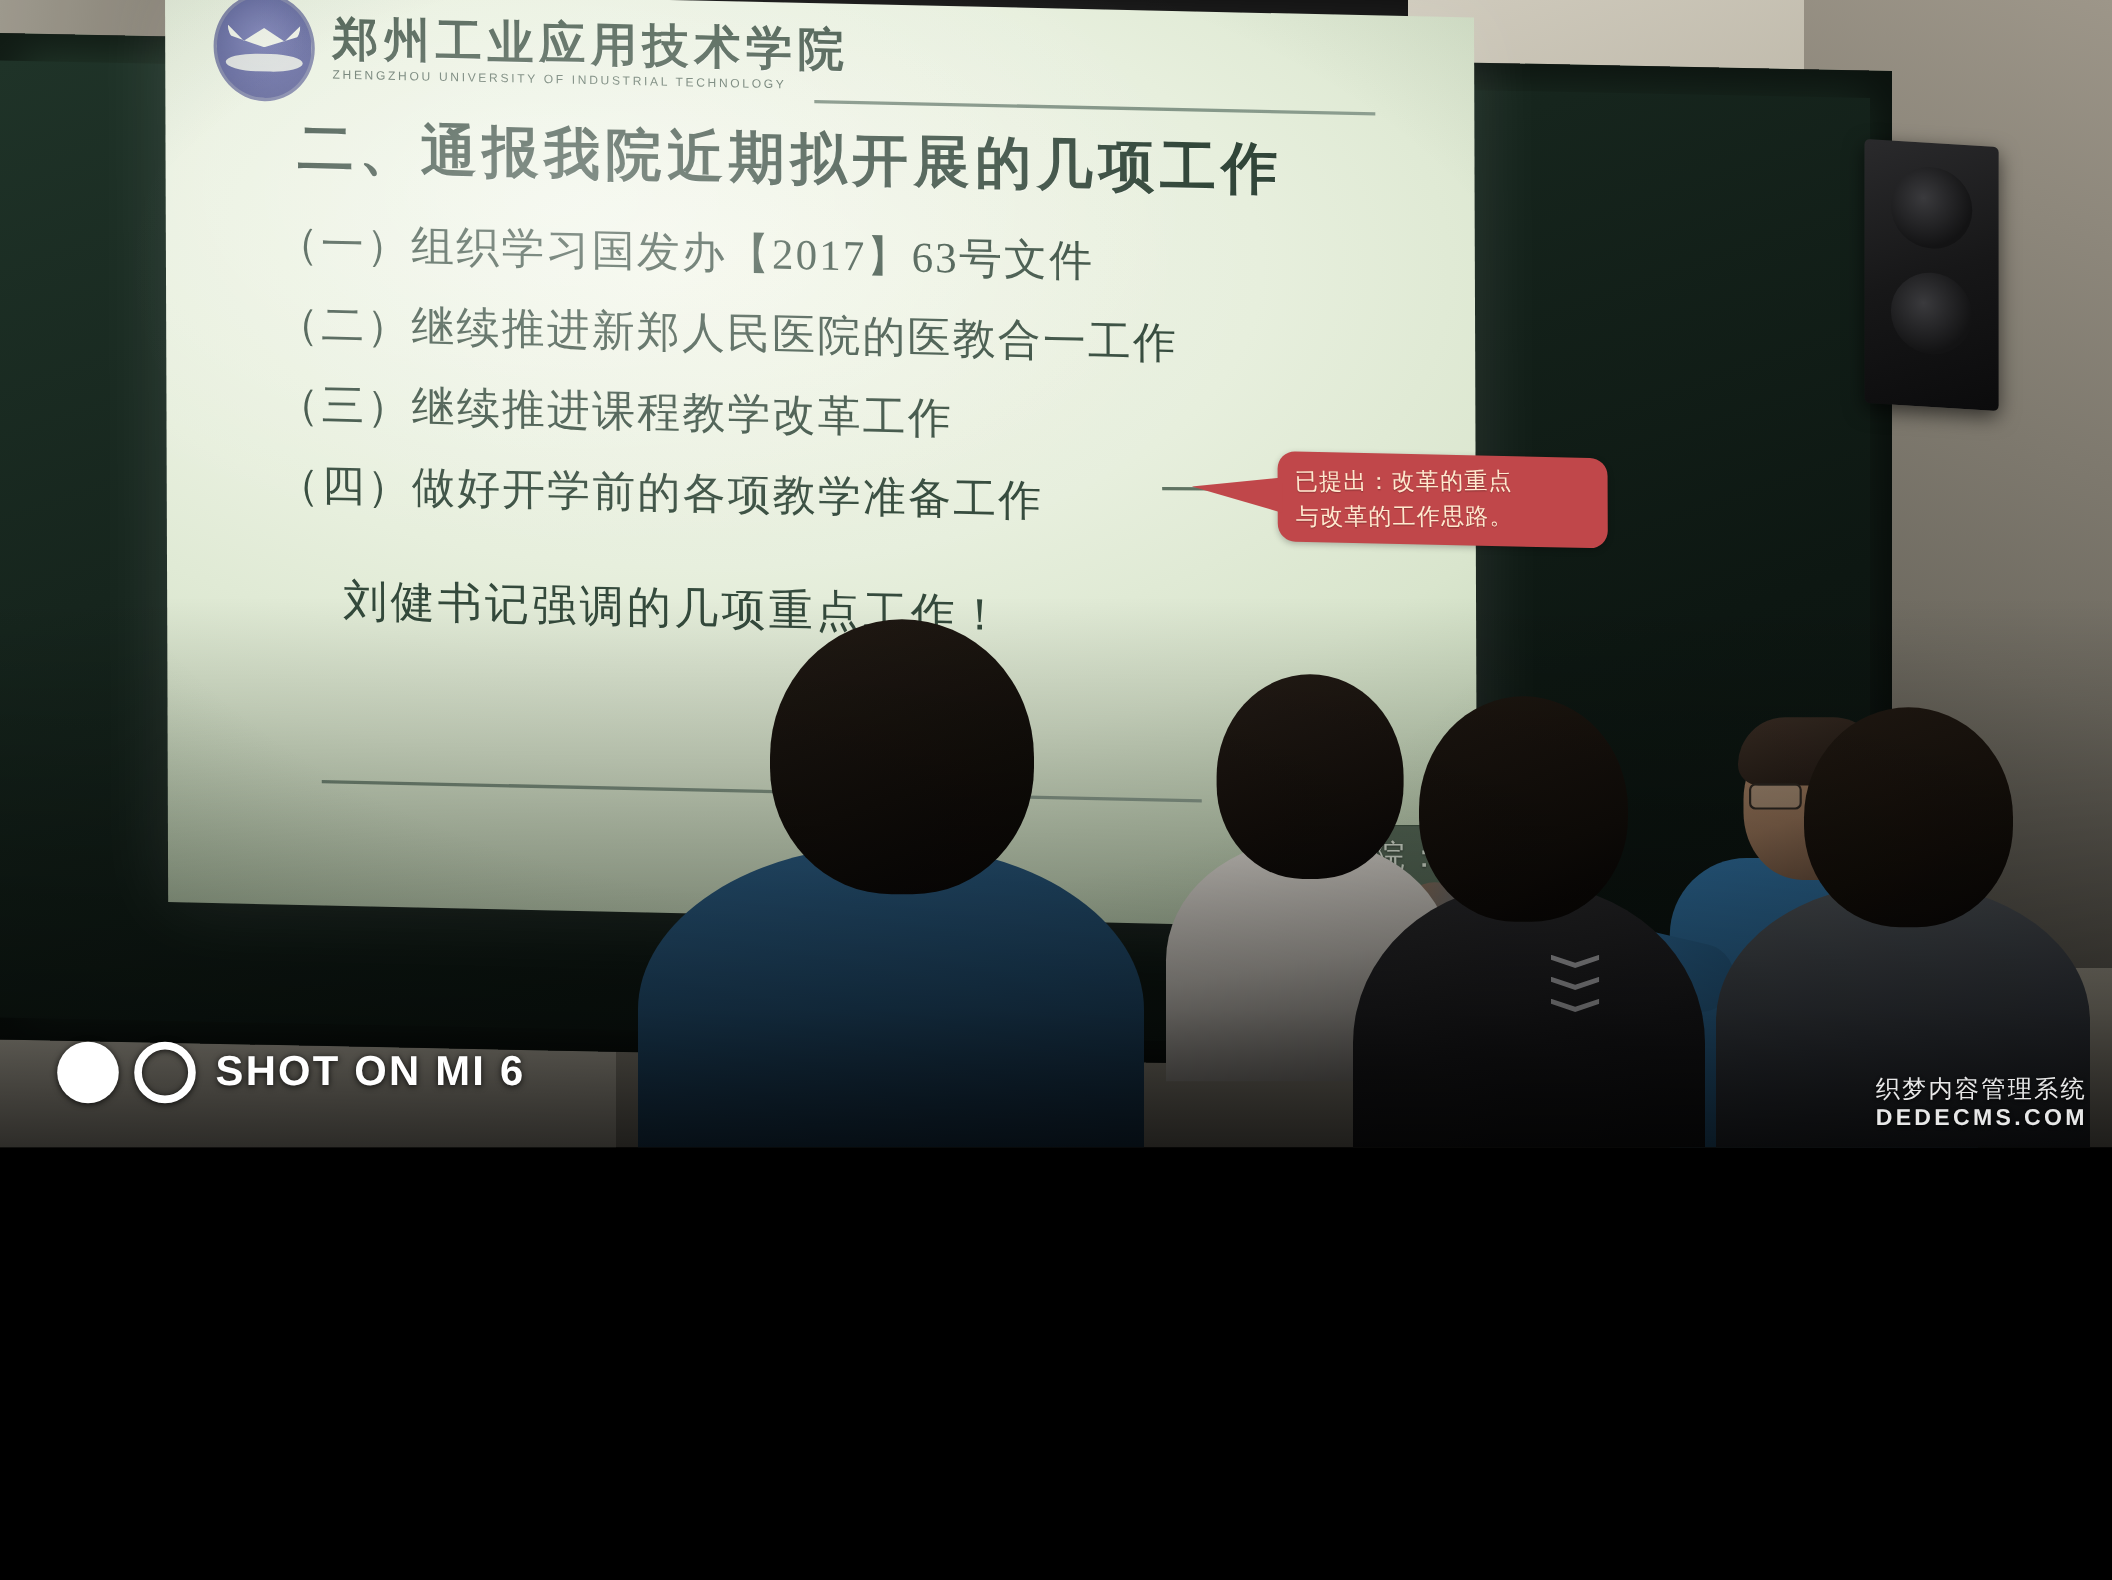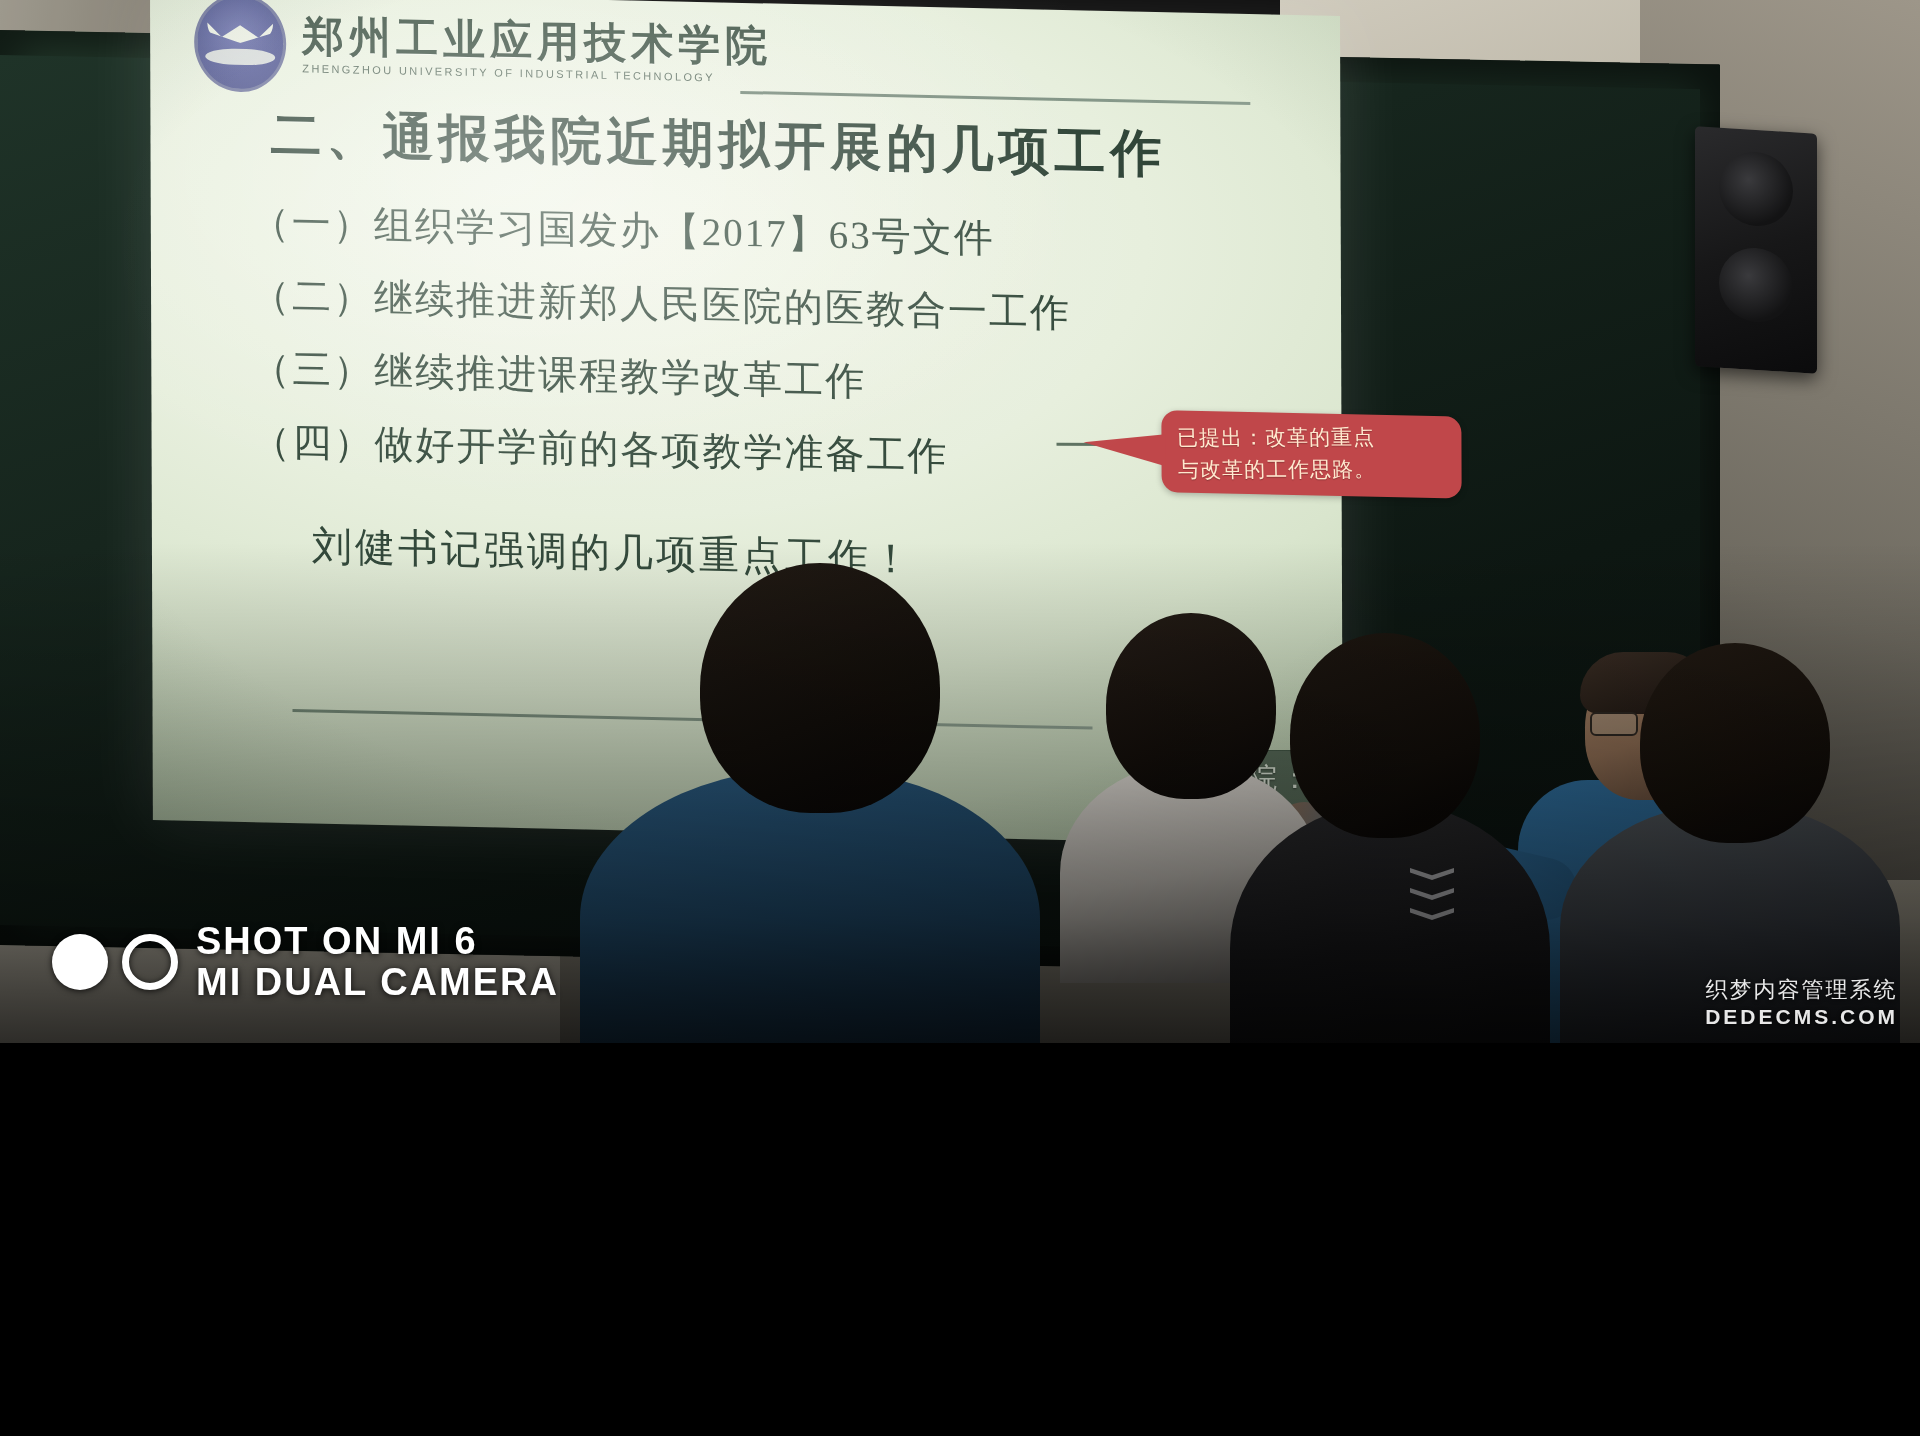--- a/index.html
+++ b/index.html
@@ -329,21 +329,21 @@
     filter:drop-shadow(0 1px 3px rgba(0,0,0,.8));
   }
   .wm-dots{display:flex;align-items:center;gap:14px;}
   .wm-dot-full{width:56px;height:56px;border-radius:50%;background:#fff;}
   .wm-dot-ring{width:56px;height:56px;border-radius:50%;border:7px solid #fff;box-sizing:border-box;}
   .wm-lines{color:#fff;line-height:1.08;}
   .wm-l1{font-size:38px;letter-spacing:2px;font-weight:600;}
   .wm-l2{font-size:38px;letter-spacing:2px;font-weight:600;}
 
   .wm-dede{
-    position:absolute;right:22px;bottom:14px;text-align:center;color:#fff;opacity:.9;
+    position:absolute;right:22px;bottom:14px;text-align:left;color:#fff;opacity:.9;
     filter:drop-shadow(0 1px 2px rgba(0,0,0,.9));
   }
   .wm-dede-cn{font-size:22px;letter-spacing:2px;font-family:"Liberation Serif", serif;}
   .wm-dede-en{font-size:21px;letter-spacing:3px;font-weight:bold;}
 </style>
 </head>
 <body>
 
 <div class="photo">
 
@@ -450,21 +450,20 @@
 
   <div class="global-dark"></div>
 
   <div class="wm-shot">
     <div class="wm-dots">
       <div class="wm-dot-full"></div>
       <div class="wm-dot-ring"></div>
     </div>
     <div class="wm-lines">
       <div class="wm-l1">SHOT ON MI 6</div>
-      <div class="wm-l2">MI DUAL CAMERA</div>
     </div>
   </div>
 
   <div class="wm-dede">
     <div class="wm-dede-cn">织梦内容管理系统</div>
     <div class="wm-dede-en">DEDECMS.COM</div>
   </div>
 
 </div>
 

